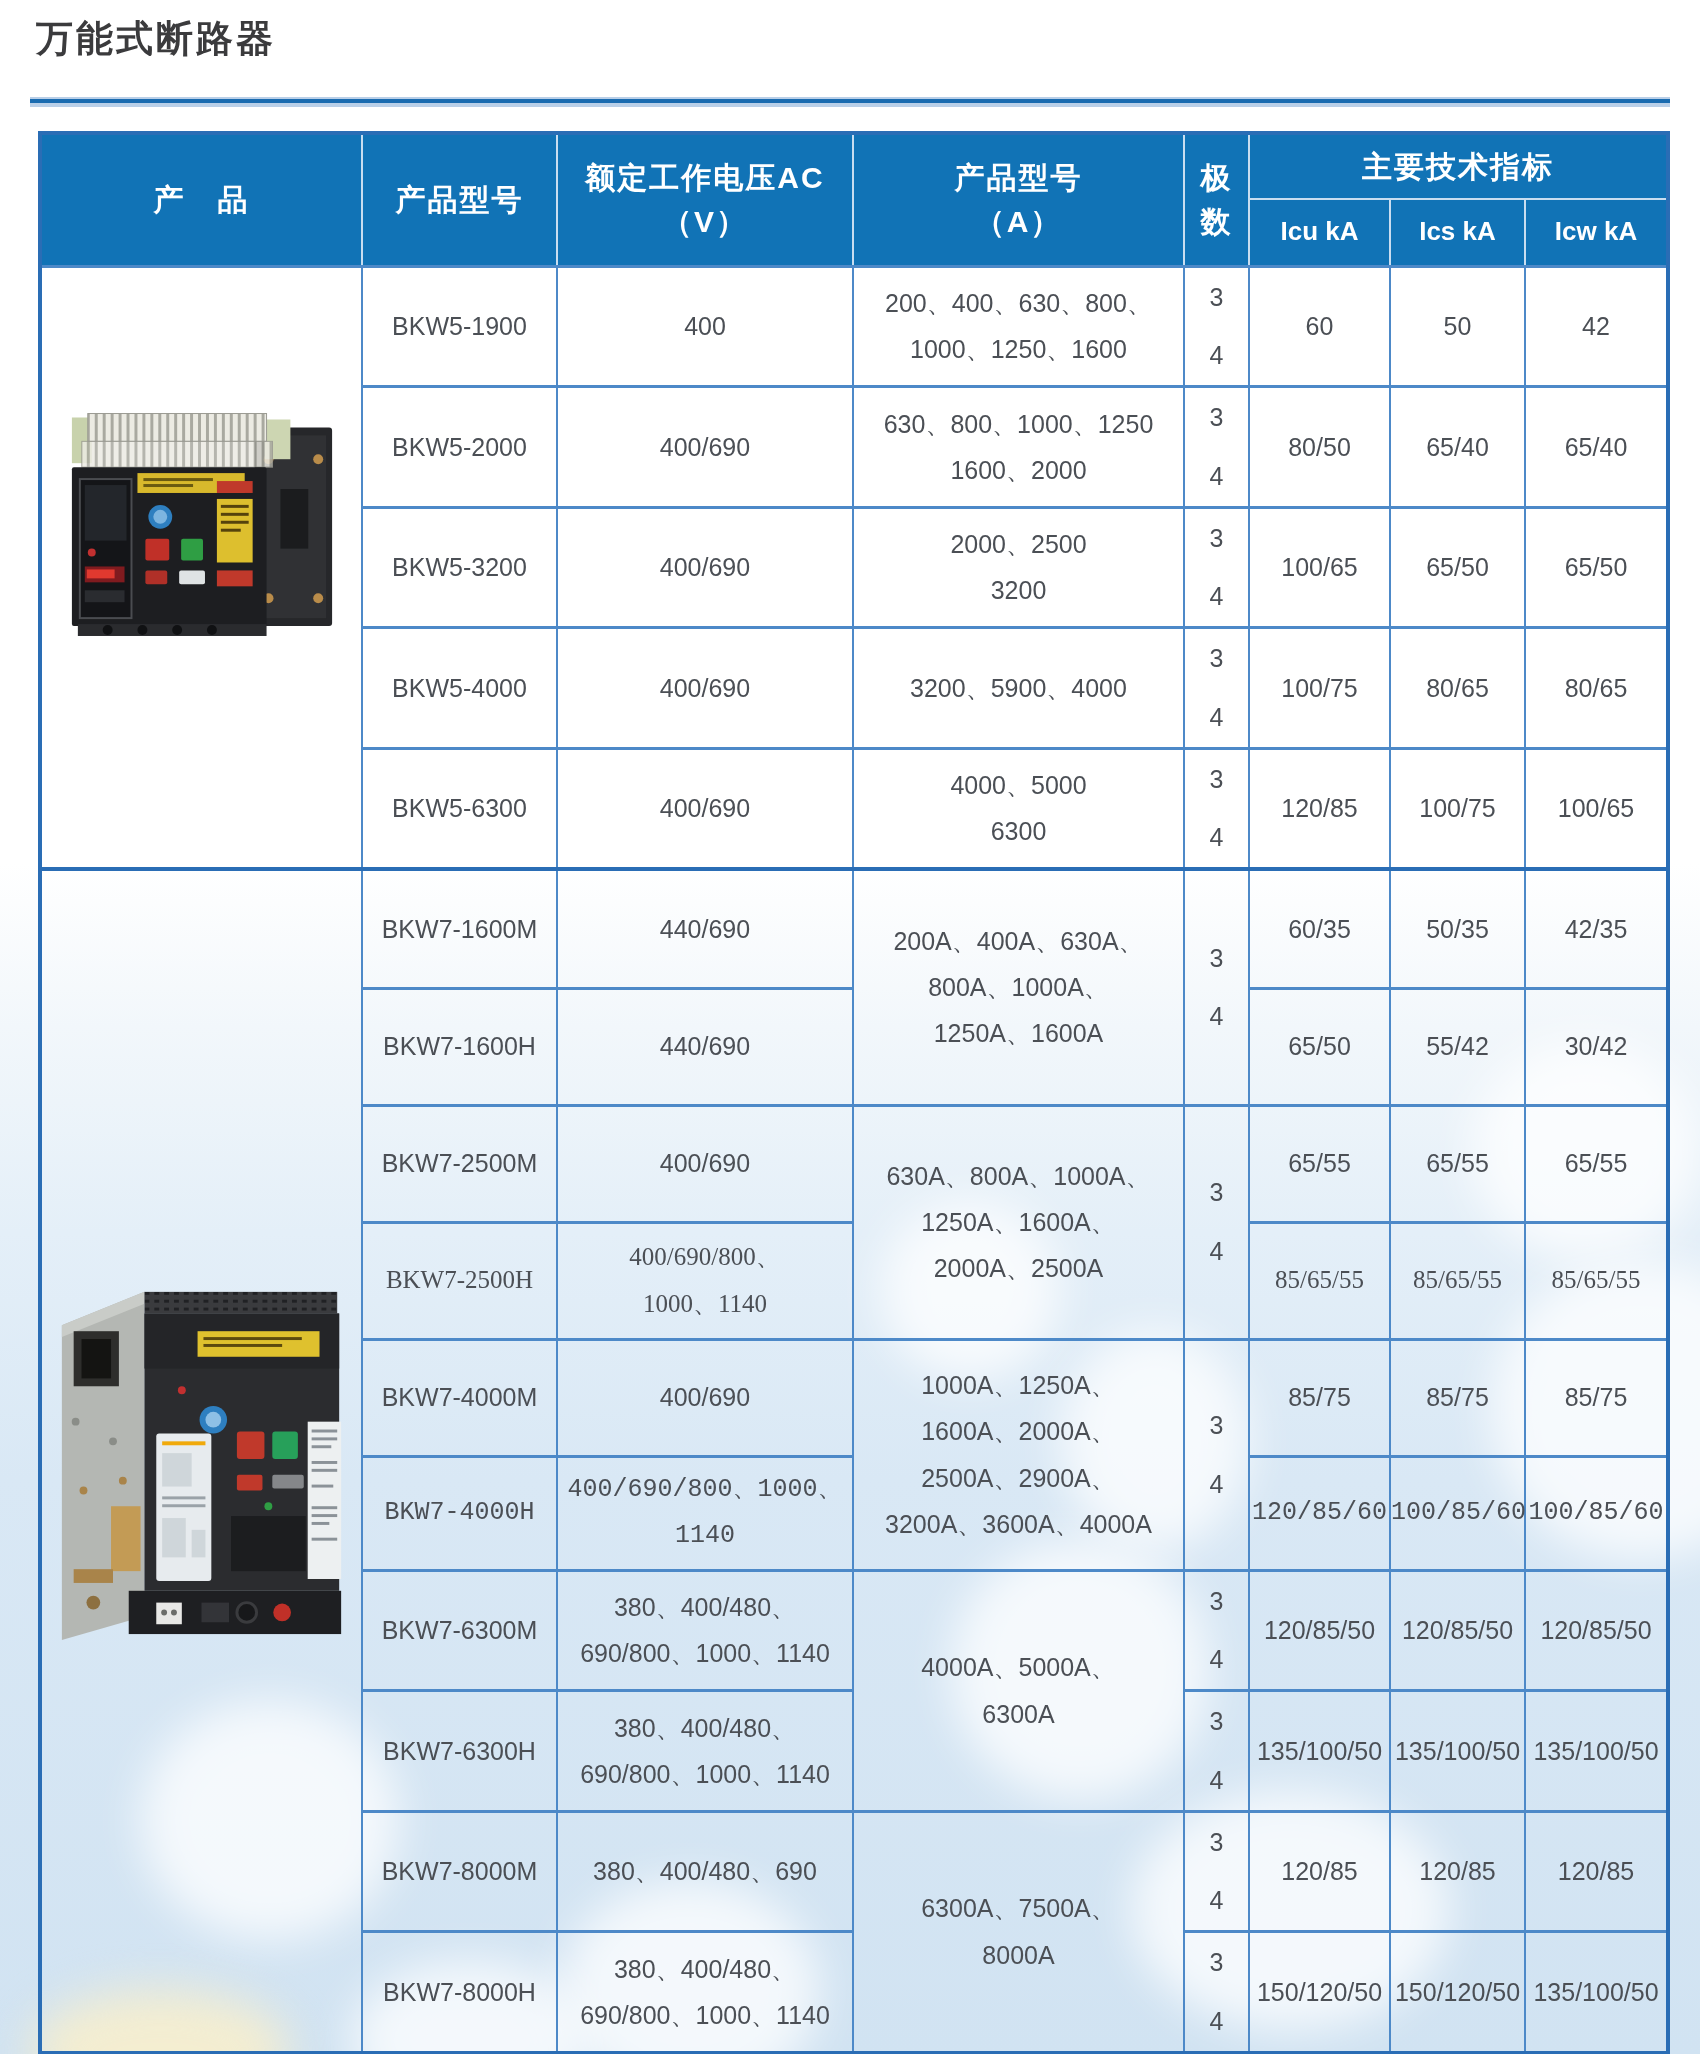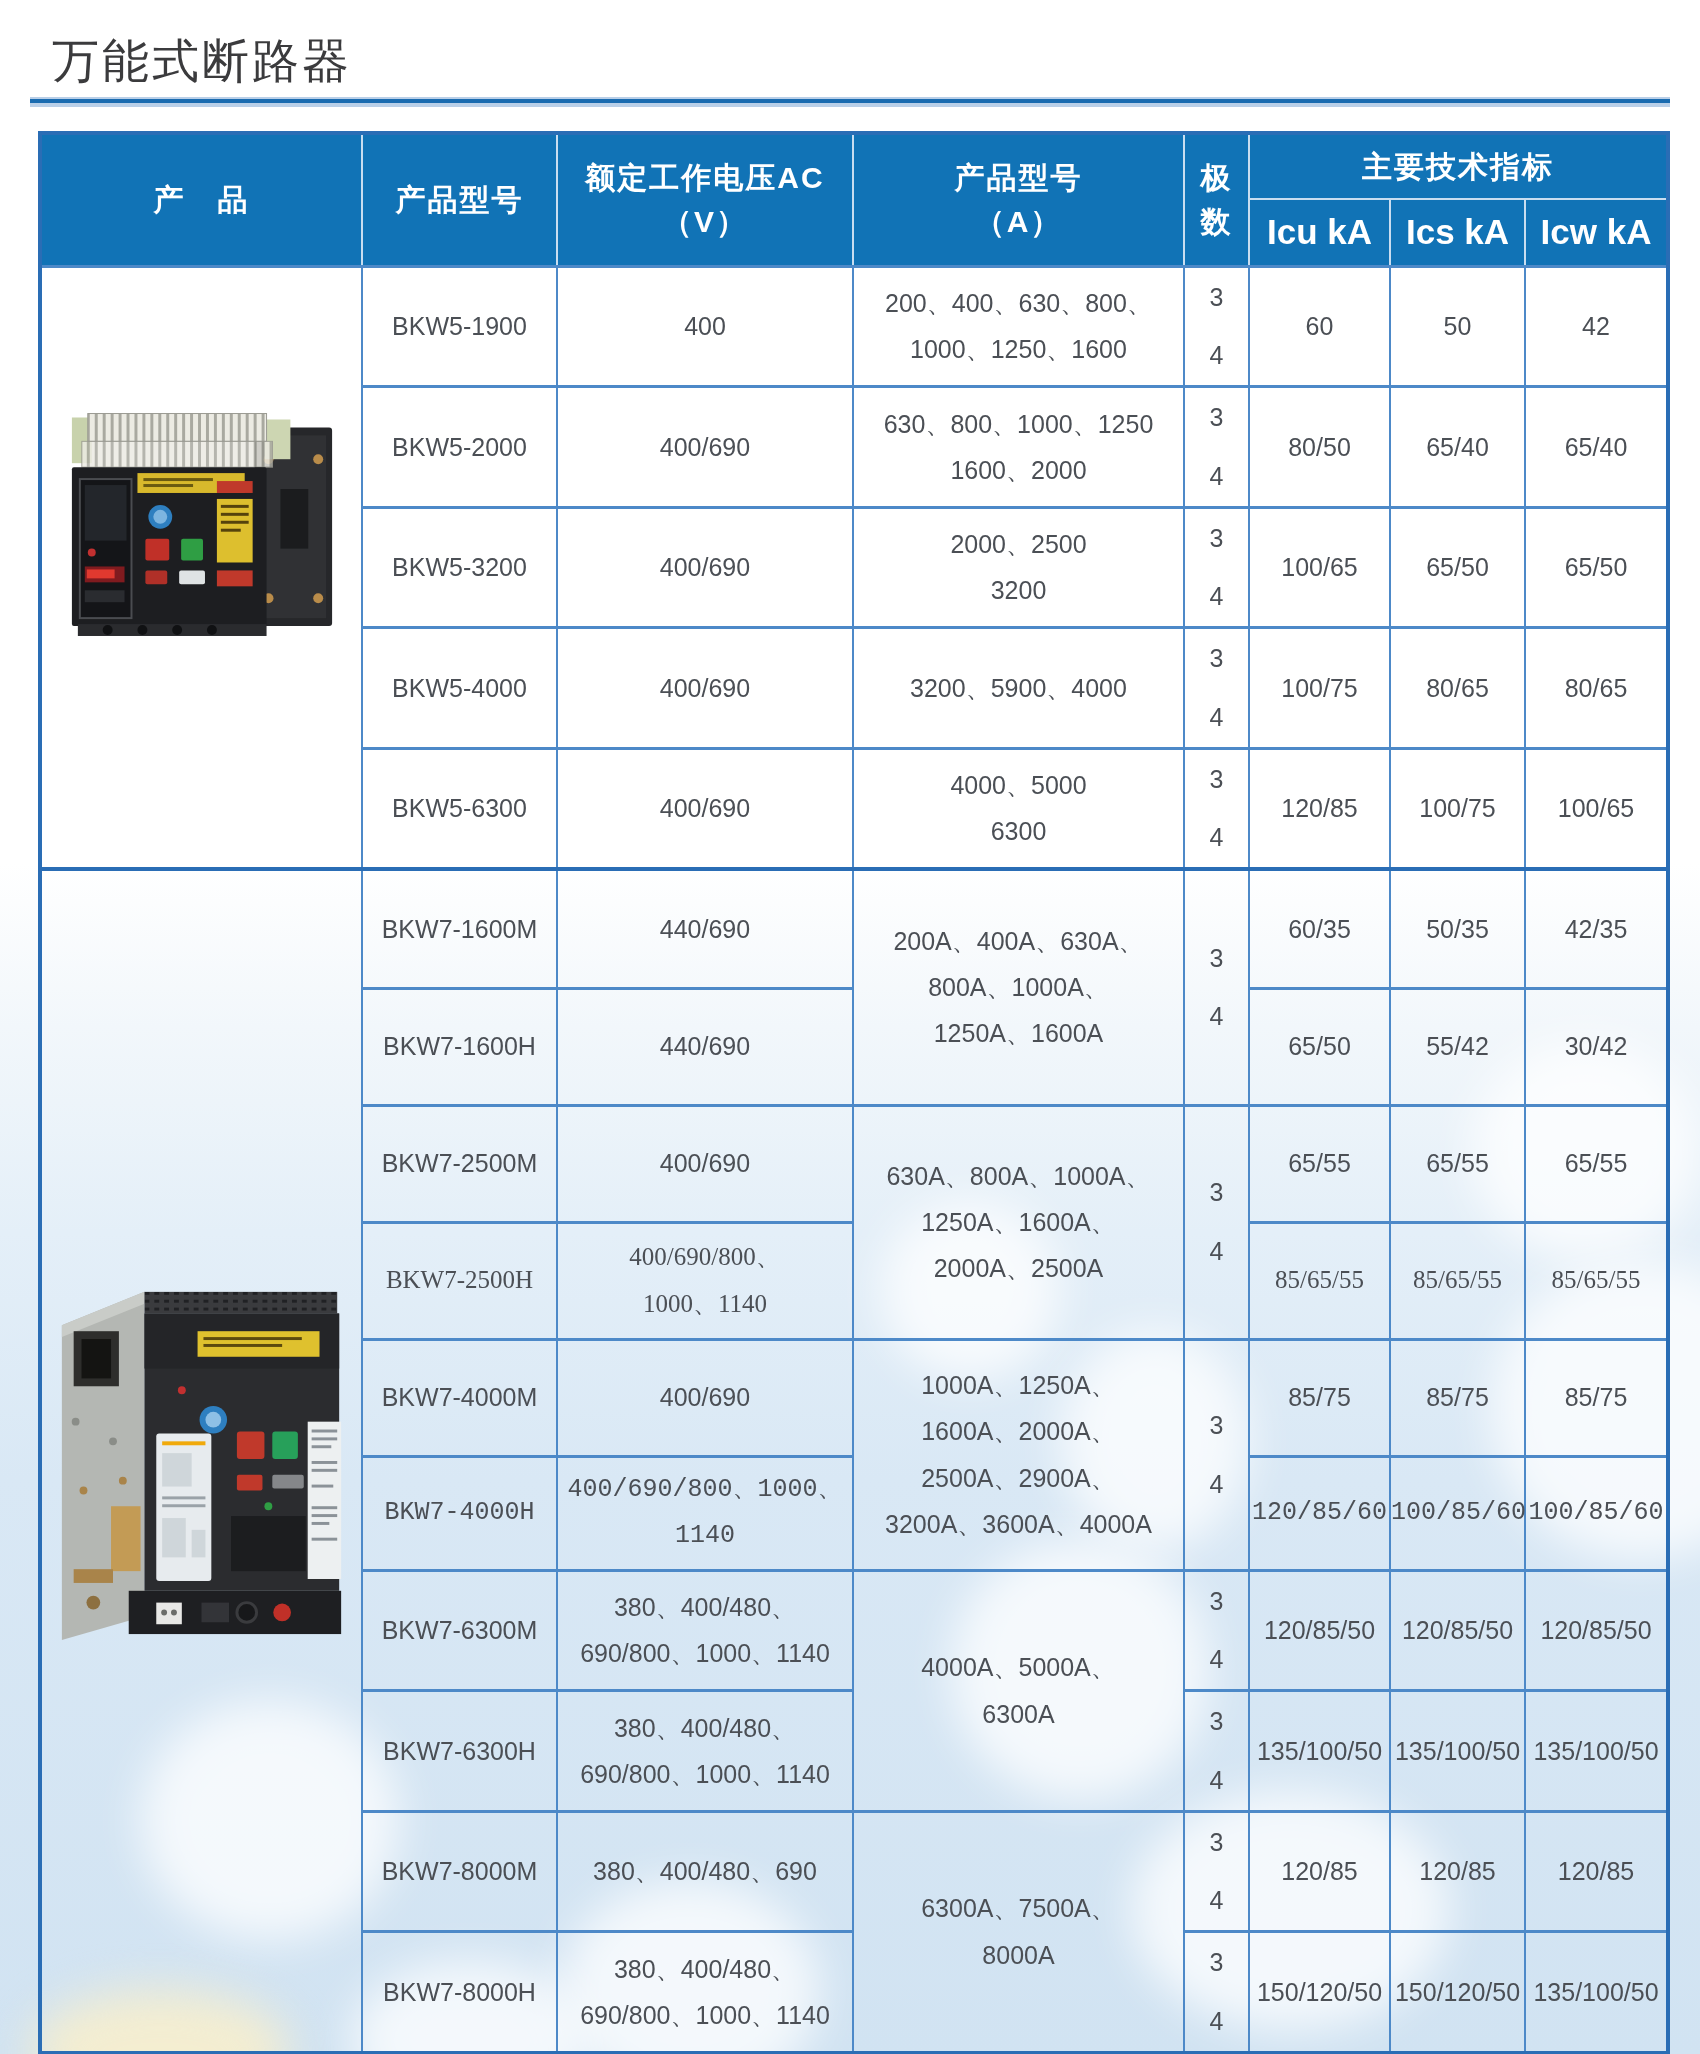--- a/index.html
+++ b/index.html
@@ -11,42 +11,42 @@
     position:relative;
     width:1700px;height:2054px;
     overflow:hidden;
     background:linear-gradient(180deg,#ffffff 0%,#ffffff 42%,#f2f7fb 50%,#e4eff8 60%,#d9e8f5 72%,#d1e3f2 100%);
   }
   
   .blobs{position:absolute;inset:0;z-index:0;}
   .blob{position:absolute;background:rgba(255,255,255,0.75);border-radius:50%;filter:blur(22px);}
   .blob.warm{background:rgba(247,238,205,0.9);}
   .title{
-    position:absolute;left:36px;top:14px;margin:16px;z-index:2;
-    font-size:47px;font-weight:400;color:#3b3b3d;letter-spacing:3px;
+    position:absolute;left:36px;top:14px;margin:0;z-index:2;
+    font-size:37px;font-weight:700;color:#3b3b3d;letter-spacing:3px;
   }
   .title-rule{
     position:absolute;left:30px;right:30px;top:97px;height:10px;z-index:2;
     background:linear-gradient(180deg,#b9cfe8 0%,#b9cfe8 22%,#1a6bb0 22%,#1a6bb0 62%,#b9cfe8 62%,#b9cfe8 100%);
   }
   table.spec{
     position:absolute;left:38px;top:131px;z-index:1;
     width:1628px;border-collapse:collapse;table-layout:fixed;
     border:4px solid #2a6db5;
     background:transparent;
   }
   .spec th{
     background:#1173b6;color:#ffffff;
     border:2px solid #c9ddf0;
     font-weight:bold;font-size:30px;
     text-align:center;vertical-align:middle;
     white-space:pre-line;line-height:1.45;letter-spacing:2px;
     padding:0;
   }
-  .spec tr.h2 th{font-size:35px;letter-spacing:0;}
+  .spec tr.h2 th{font-size:26px;letter-spacing:0;}
   .spec td{
     border:2px solid #4d89c8;
     border-top-width:3px;border-bottom-width:3px;
     text-align:center;vertical-align:middle;
     font-size:25px;color:#4b4f55;
     white-space:pre-line;line-height:1.85;
     padding:0;
     background:transparent;
   }
   .spec tr.sec td{border-top:4px solid #2a6db5;}

